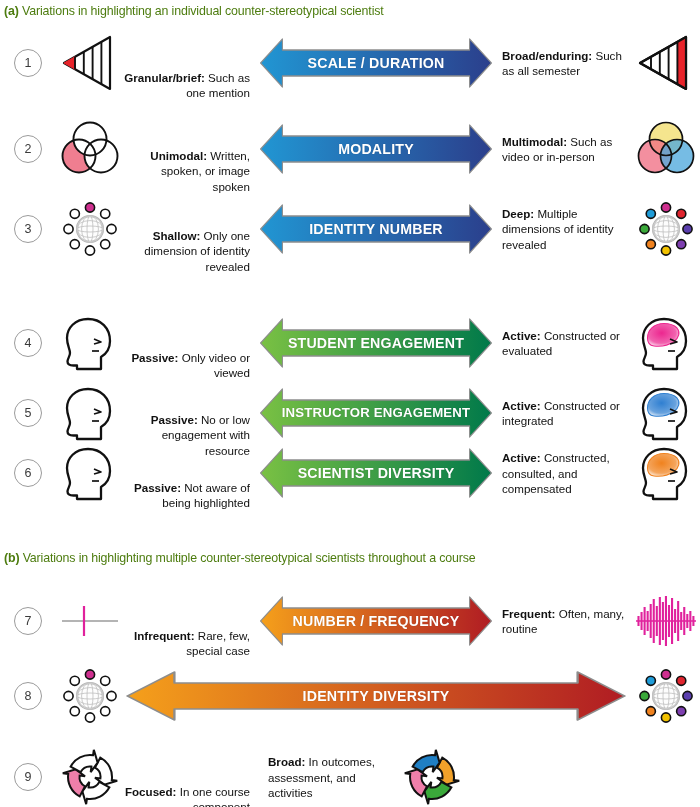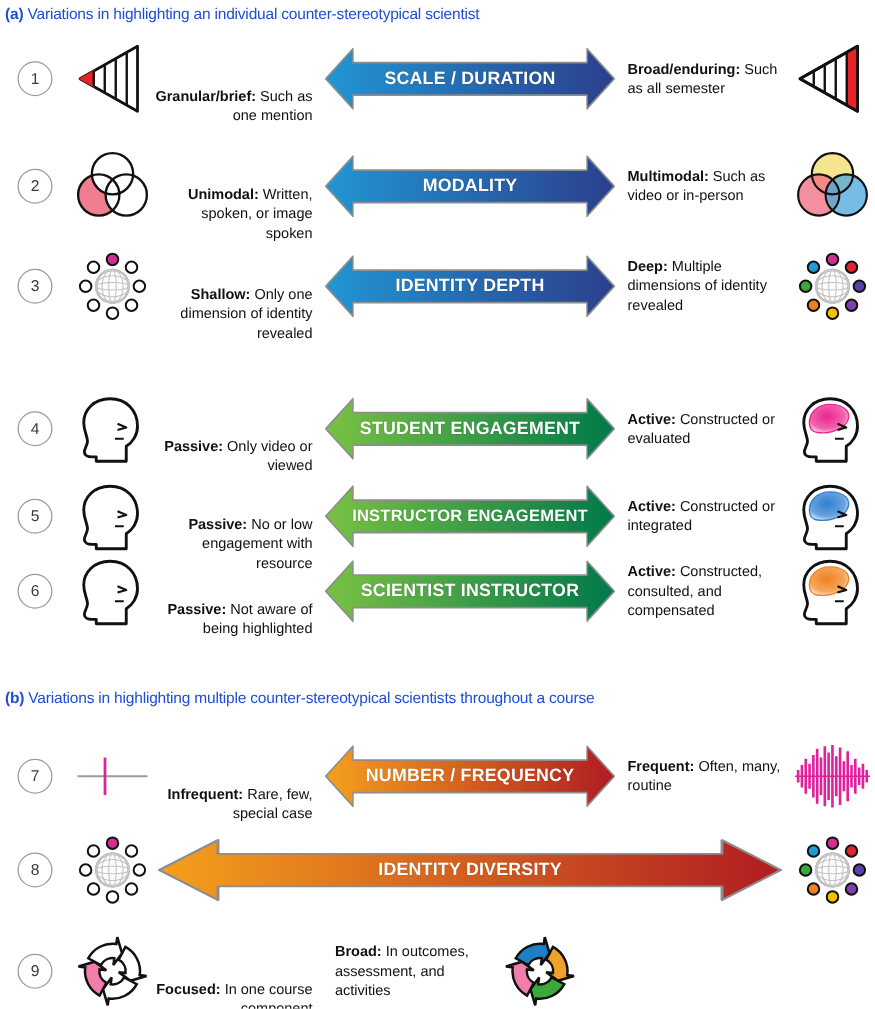--- a/index.html
+++ b/index.html
@@ -7,21 +7,21 @@
     width:700px;height:807px;
     background:#ffffff;
     font-family:"Liberation Sans", sans-serif;
     color:#1a1a1a;
     overflow:hidden;
     position:relative;
   }
   .panel-title{
     font-size:12.4px;
     letter-spacing:-0.15px;
-    color:#1d4ed8;
+    color:#4d7c0f;
     position:absolute;
     left:4px;
     white-space:nowrap;
   }
   .panel-title b{font-weight:bold;}
 
   .row{
     position:absolute;
     left:0;width:700px;
     display:flex;
@@ -199,21 +199,21 @@
       <div class="arrowwrap">
         <svg viewBox="0 0 300 56" preserveAspectRatio="none">
           <defs>
             <linearGradient id="g2" x1="0" y1="0" x2="1" y2="0">
               <stop offset="0%" stop-color="#2196d3"></stop>
               <stop offset="100%" stop-color="#2b3f8c"></stop>
             </linearGradient>
           </defs>
           <path d="M2 28 L30 4 L30 15 L270 15 L270 4 L298 28 L270 52 L270 41 L30 41 L30 52 Z" fill="url(#g2)" stroke="#8d8d8d" stroke-width="1.4" stroke-linejoin="round"></path>
         </svg>
-        <div class="arrowlabel">IDENTITY DEPTH</div>
+        <div class="arrowlabel">IDENTITY NUMBER</div>
       </div>
       <div class="cap right"><b>Deep:</b> <span>Multiple</span> <span>dimensions of</span> <span>identity revealed</span></div>
       <div class="icon-box right">
         <svg viewBox="0 0 64 64" width="64" height="64" xmlns="http://www.w3.org/2000/svg">
           <circle cx="32" cy="32" r="13.5" fill="#fdfdfd" stroke="#b6b6b6" stroke-width="1.1"></circle>
           <ellipse cx="32" cy="32" rx="12.16" ry="13.5" fill="none" stroke="#c2c2c2" stroke-width="0.85"></ellipse>
           <ellipse cx="32" cy="32" rx="8.42" ry="13.5" fill="none" stroke="#c2c2c2" stroke-width="0.85"></ellipse>
           <ellipse cx="32" cy="32" rx="3.00" ry="13.5" fill="none" stroke="#c2c2c2" stroke-width="0.85"></ellipse>
           <ellipse cx="32" cy="32" rx="13.5" ry="12.16" fill="none" stroke="#c2c2c2" stroke-width="0.85"></ellipse>
           <ellipse cx="32" cy="32" rx="13.5" ry="8.42" fill="none" stroke="#c2c2c2" stroke-width="0.85"></ellipse>
@@ -320,21 +320,21 @@
       <div class="arrowwrap">
         <svg viewBox="0 0 300 56" preserveAspectRatio="none">
           <defs>
             <linearGradient id="g5" x1="0" y1="0" x2="1" y2="0">
               <stop offset="0%" stop-color="#7ac143"></stop>
               <stop offset="100%" stop-color="#00794a"></stop>
             </linearGradient>
           </defs>
           <path d="M2 28 L30 4 L30 15 L270 15 L270 4 L298 28 L270 52 L270 41 L30 41 L30 52 Z" fill="url(#g5)" stroke="#8d8d8d" stroke-width="1.4" stroke-linejoin="round"></path>
         </svg>
-        <div class="arrowlabel">SCIENTIST INSTRUCTOR</div>
+        <div class="arrowlabel">SCIENTIST DIVERSITY</div>
       </div>
       <div class="cap right"><b>Active:</b> <span>Constructed,</span> <span>consulted, and</span> <span>compensated</span></div>
       <div class="icon-box right">
         <svg viewBox="0 0 64 64" width="64" height="64" xmlns="http://www.w3.org/2000/svg">
           <path d="M30 8 C17 8 9 17 9 27 C9 34 12 38 12 42 C12 45 9.5 48 9.5 50.5 C9.5 53 12 54.5 15.5 54.5 L19 54.5 L19 58 L43 58 L43 46 C48 43 52 37 52 30 C52 17 43 8 30 8 Z" fill="#ffffff" stroke="#111" stroke-width="2.3" stroke-linejoin="round"></path>
           <defs>
             <radialGradient id="bgf0821e" cx="45%" cy="42%" r="62%">
               <stop offset="0%" stop-color="#f0821e" stop-opacity="1"></stop>
               <stop offset="72%" stop-color="#f0821e" stop-opacity="0.72"></stop>
               <stop offset="100%" stop-color="#f0821e" stop-opacity="0.18"></stop>

